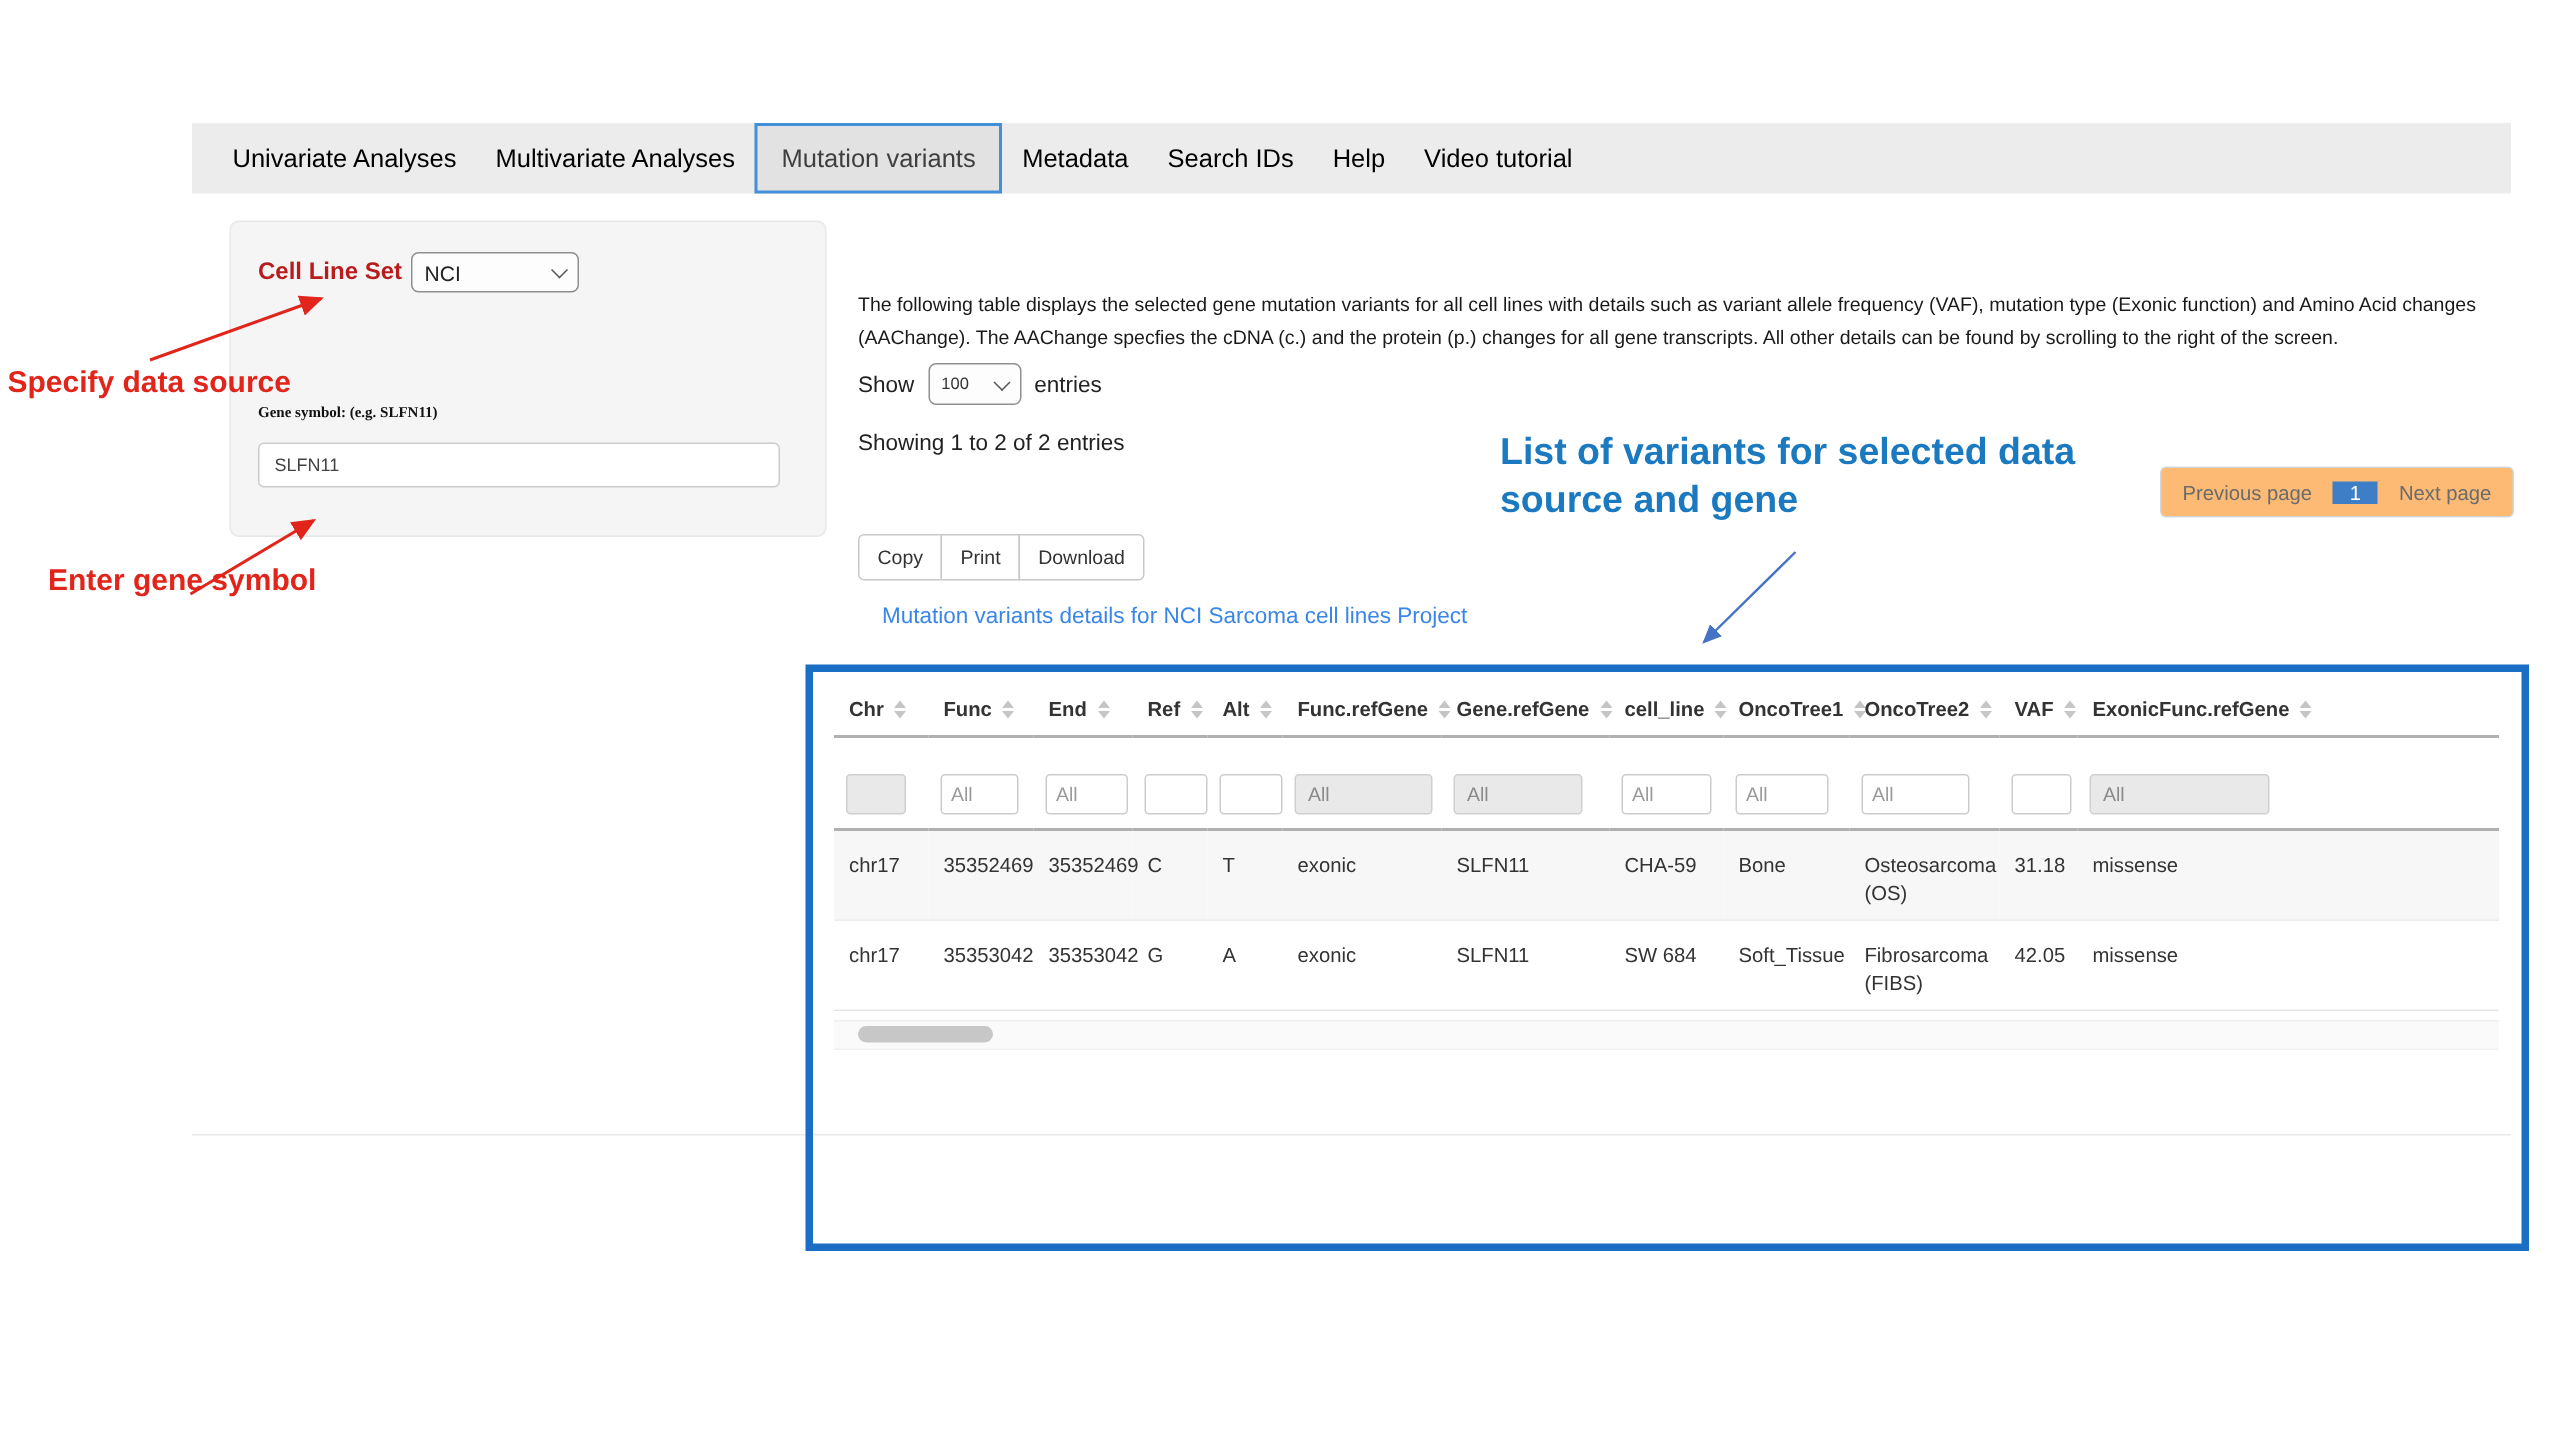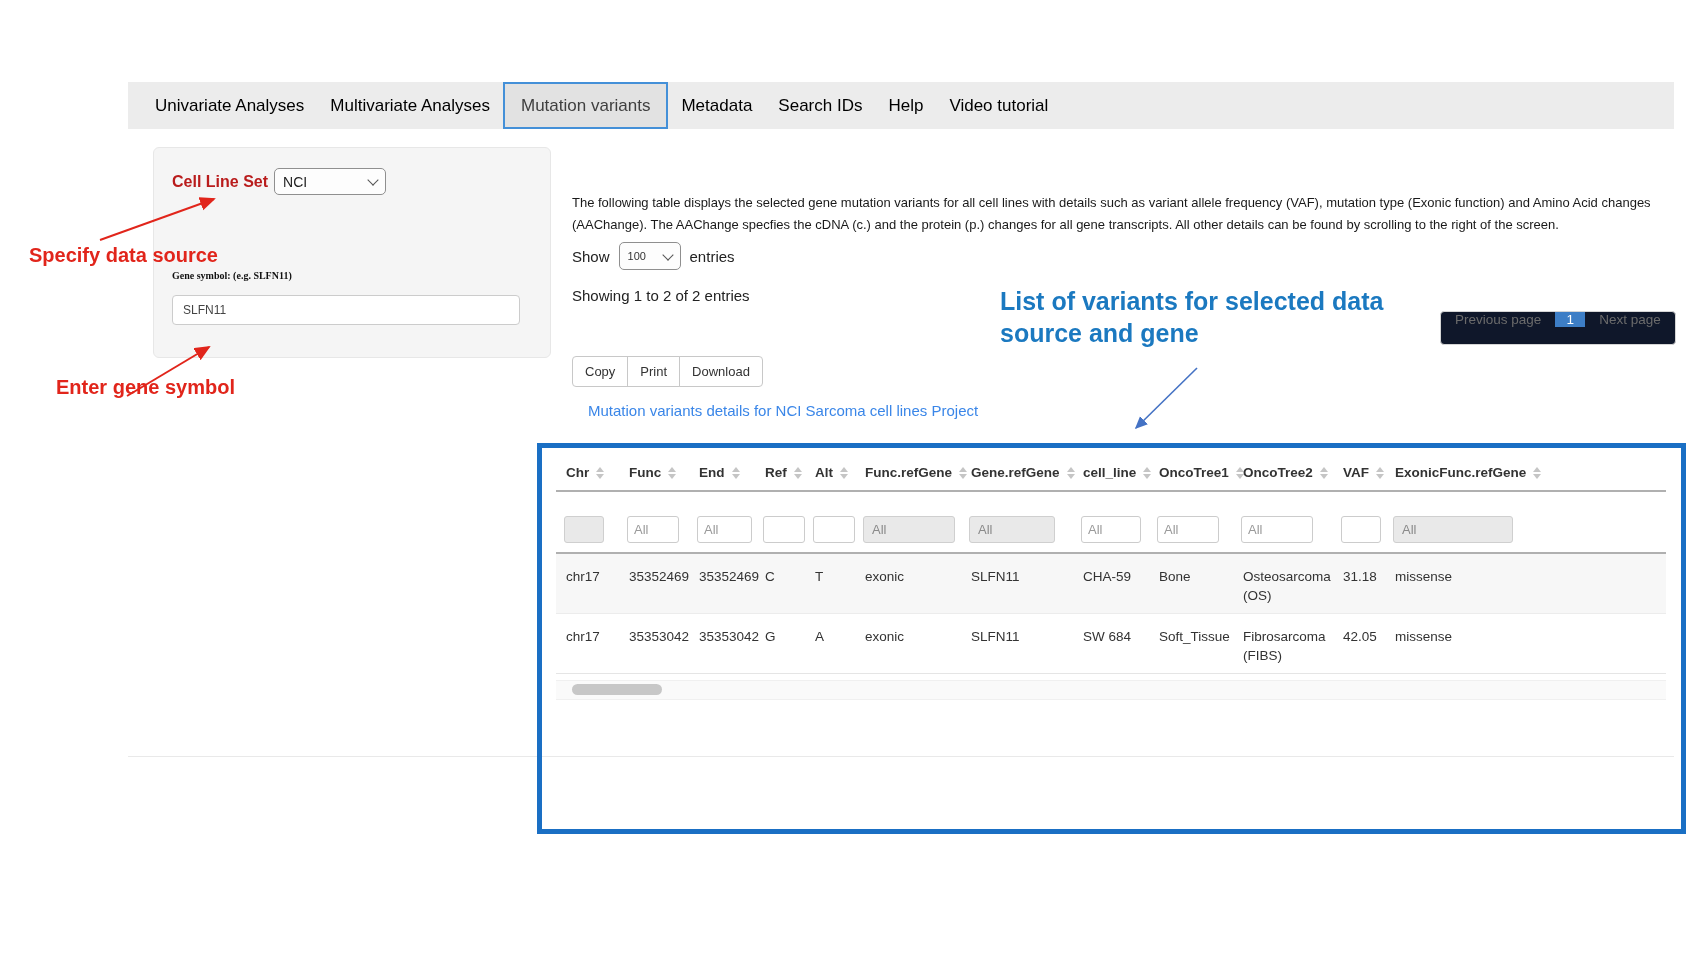--- a/index.html
+++ b/index.html
@@ -22,41 +22,41 @@
                padding:0 8px;font-size:14px;color:#222;cursor:pointer;}
   .cls-select{width:112px;}
   .chev{width:7px;height:7px;border-right:1.6px solid #555;border-bottom:1.6px solid #555;
         transform:rotate(45deg);margin-top:-3px;flex:0 0 auto;}
   .gene-label{position:absolute;left:18px;top:122px;font-weight:bold;font-size:10px;color:#111;font-family:Liberation Serif, serif;}
   .gene-input{position:absolute;left:18px;top:147px;width:348px;height:30px;box-sizing:border-box;
               border:1px solid #ccc;border-radius:4px;background:#fff;font-size:12px;color:#444;
               padding:0 10px;font-family:"Liberation Sans",sans-serif;}
 
   
-  .ann-red{position:absolute;font-size:20px;font-weight:bold;color:#e1251b;white-space:nowrap;margin-left:24px;}
+  .ann-red{position:absolute;font-size:20px;font-weight:bold;color:#e1251b;white-space:nowrap;}
   .ann-red.one{left:5px;top:244px;}
   .ann-red.two{left:32px;top:376px;}
   .ann-blue{position:absolute;left:1000px;top:285px;width:445px;font-size:25px;font-weight:bold;
             color:#1b79c0;line-height:32px;}
   svg.overlay{position:absolute;left:0;top:0;z-index:50;pointer-events:none;}
 
   
   .description{position:absolute;left:572px;top:148px;width:1080px;font-size:13px;line-height:21.5px;color:#1a1a1a;margin-top:44px;}
   .show-row{position:absolute;left:572px;top:242px;display:flex;align-items:center;gap:9px;font-size:15px;color:#222;}
   .len-select{width:62px;height:28px;font-size:11px;color:#333;}
   .showing{position:absolute;left:572px;top:287px;font-size:15px;color:#222;}
   .btn-group{position:absolute;left:572px;top:356px;display:flex;}
   .dt-btn{background:#fff;border:1px solid #c8c8c8;font-size:13px;color:#333;padding:7px 12px;
           margin-left:-1px;cursor:pointer;font-family:"Liberation Sans",sans-serif;}
   .dt-btn:first-child{border-radius:4px 0 0 4px;margin-left:0;}
   .dt-btn:last-child{border-radius:0 4px 4px 0;}
   .caption-link{position:absolute;left:572px;top:402px;font-size:15px;color:#3a86e8;cursor:pointer;text-decoration:none;margin-left:16px;}
 
   
-  .pagination{position:absolute;left:1440px;top:311px;display:flex;align-items:flex-start;background:#0f172a;
+  .pagination{position:absolute;left:1440px;top:311px;display:flex;align-items:center;background:#fdba74;
               border:1px solid #d5d5d5;border-radius:4px;overflow:hidden;height:34px;box-sizing:border-box;}
   .page-btn{display:flex;align-items:center;padding:0 14px;font-size:13.5px;color:#6b6b6b;cursor:pointer;}
   .page-num{display:flex;align-items:center;justify-content:center;width:30px;background:#3d7ec6;
             color:#fff;font-size:13.5px;cursor:pointer;}
 
   
   .divider{position:absolute;left:128px;top:756px;width:1546px;height:1px;background:#e9e9e9;z-index:1;}
   .blue-box{position:absolute;left:537px;top:443px;width:1149px;height:391px;box-sizing:border-box;
             border:5px solid #1a6fc4;z-index:20;pointer-events:none;}
 

